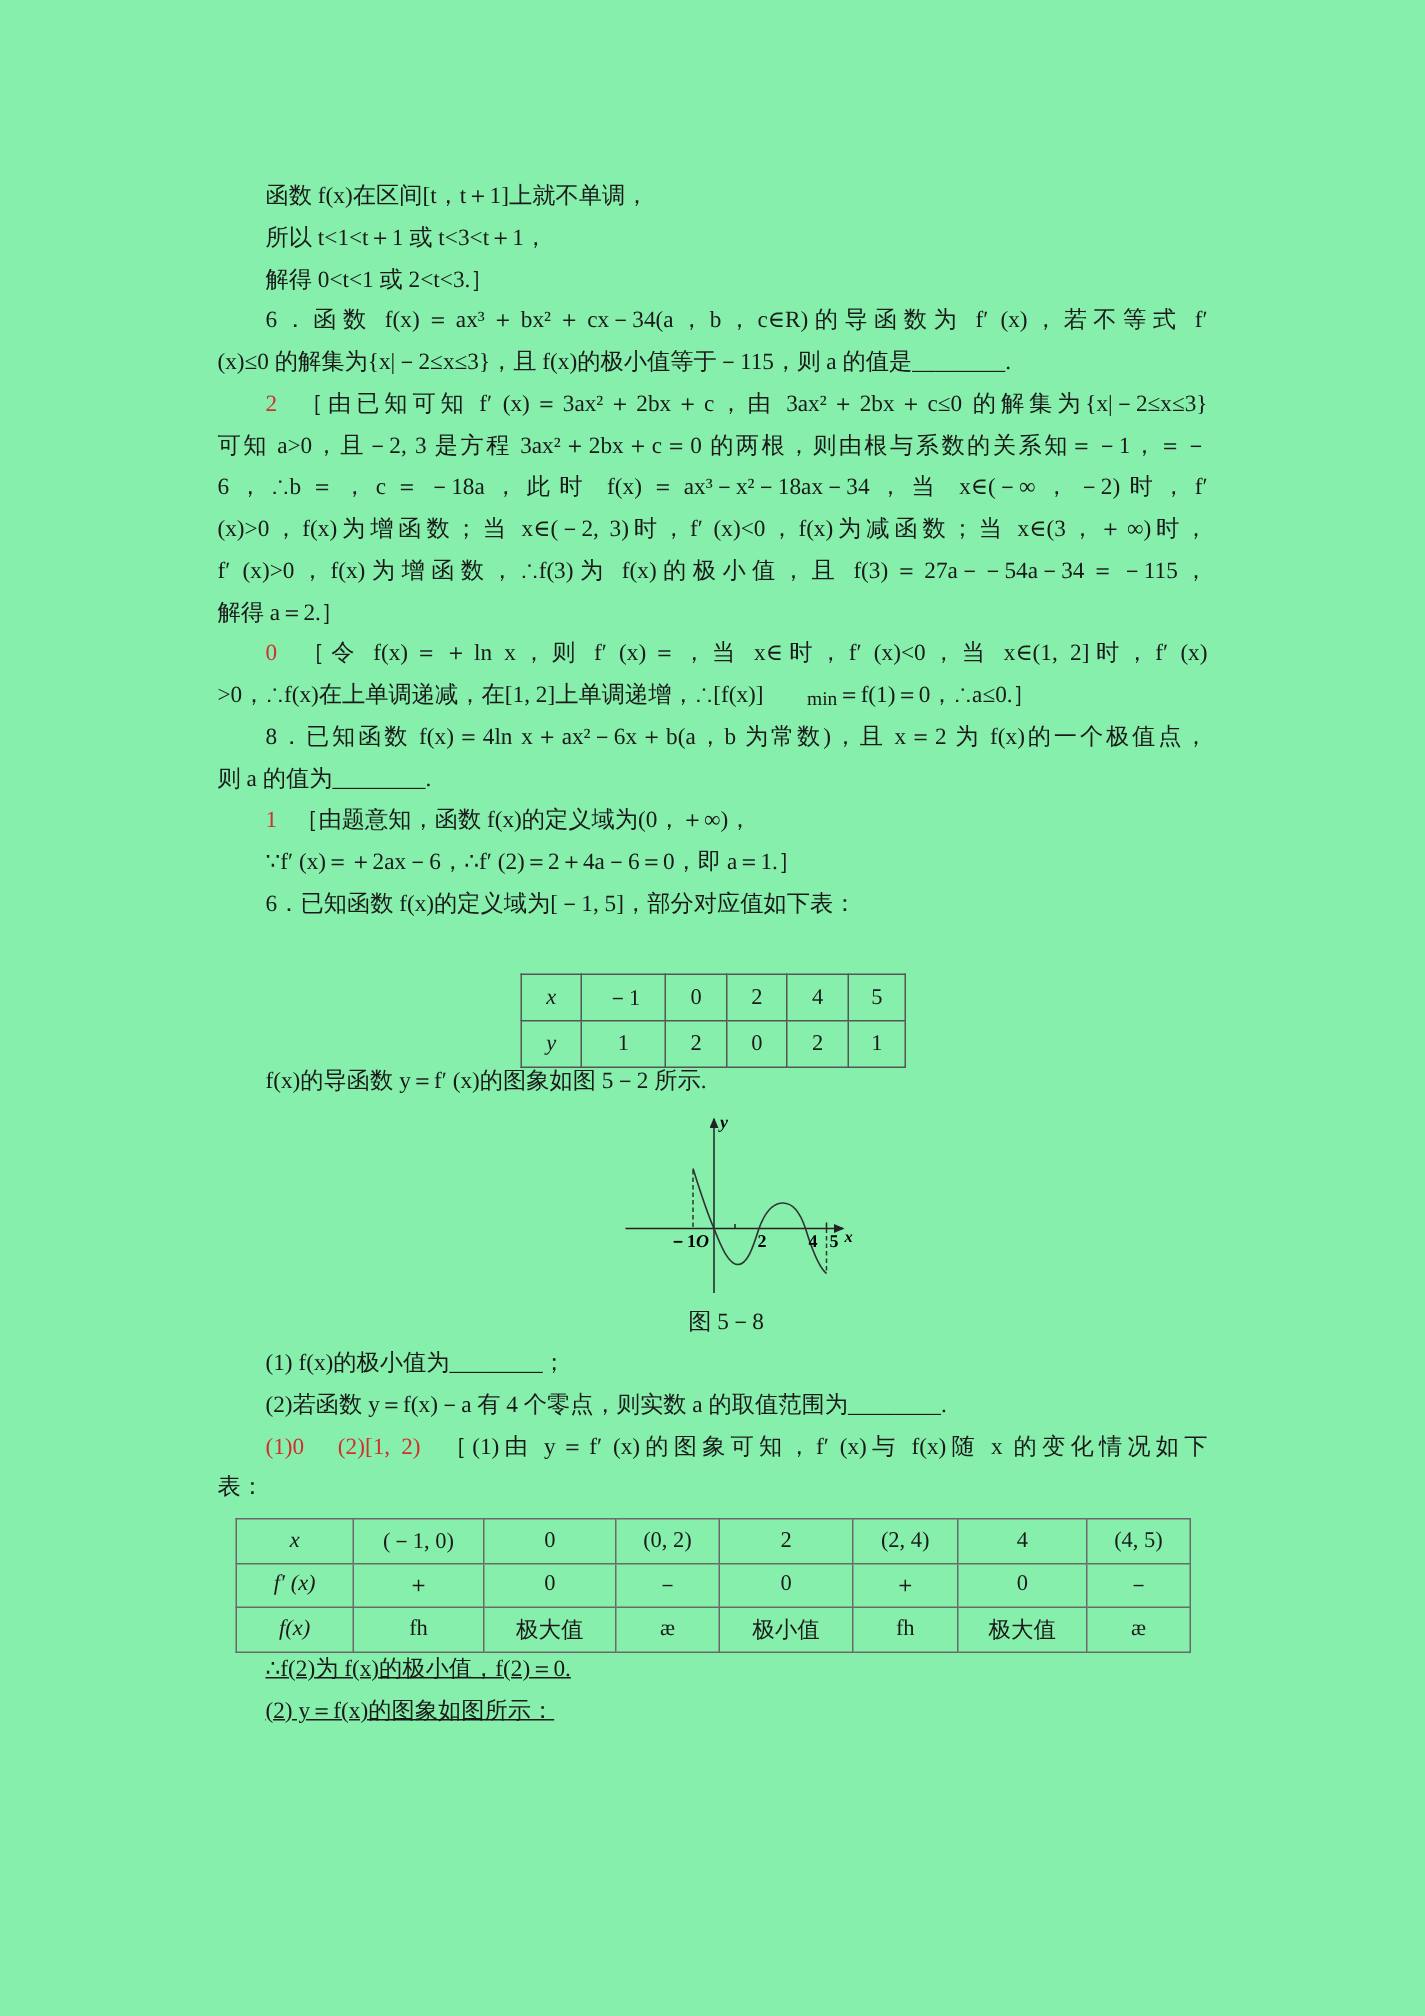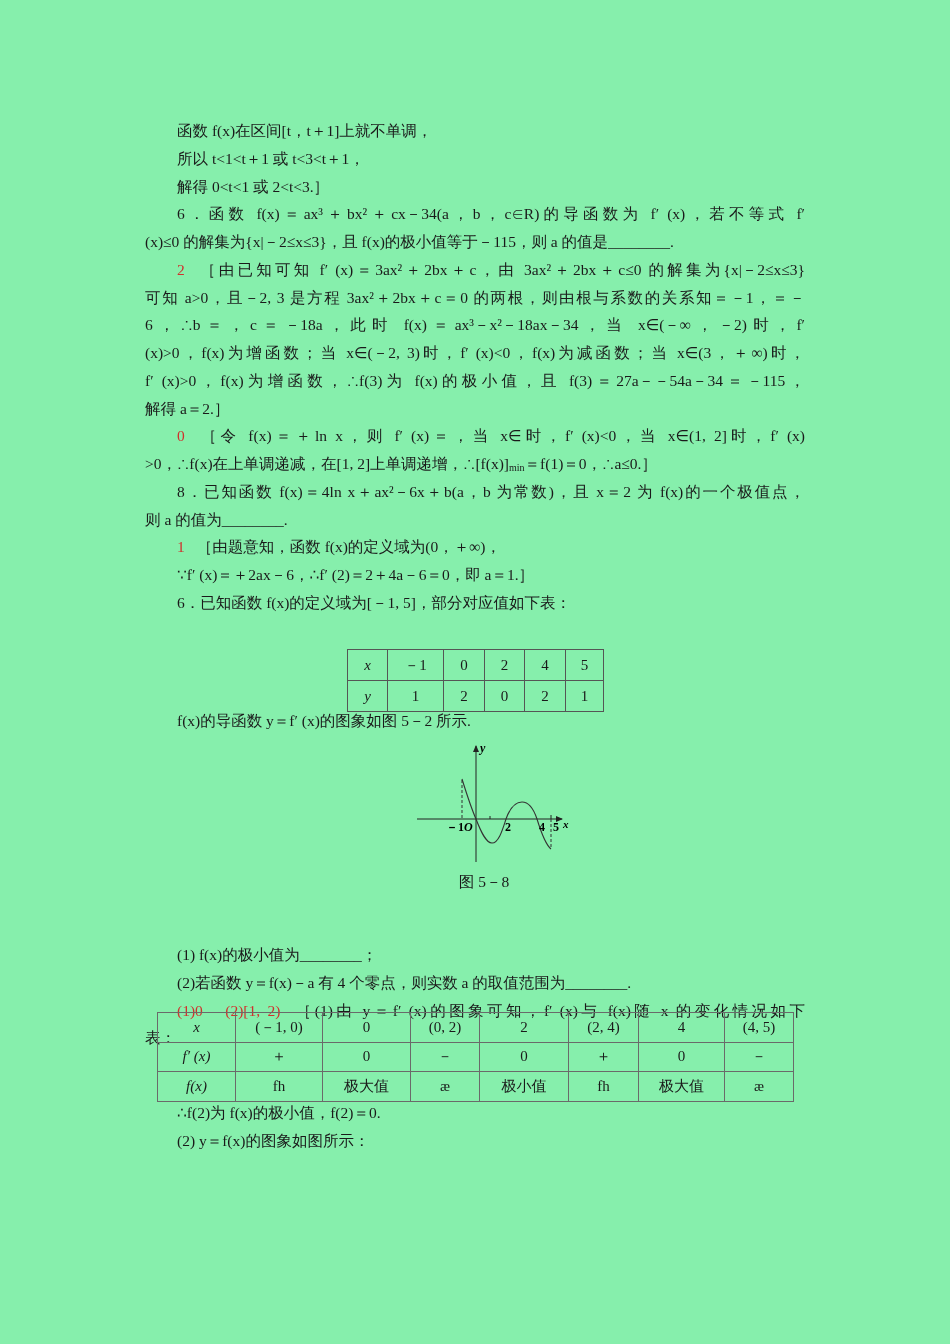--- a/index.html
+++ b/index.html
@@ -14,23 +14,23 @@
     color: #1a1a1a;
   }
   .block {
     position: absolute;
     left: 145px;
     width: 660px;
     line-height: 27.75px;
   }
   .line { white-space: nowrap; height: 27.75px; overflow: visible; }
   .ind { padding-left: 32px; }
-  .j { text-align: justify; text-align-last: justify; white-space: normal; font-family: Liberation Serif, serif; }
+  .j { text-align: justify; text-align-last: justify; white-space: normal; }
   .ans { color: #d0312d; margin-right: 12px; }
-  sub.min { font-size: 10px; vertical-align: -2px; }
+  sub.min { font-size: 13px; vertical-align: -2px; padding-left: 29px; }
   table.grid {
     position: absolute;
     border-collapse: collapse;
     table-layout: fixed;
     font-size: 15px;
   }
   table.grid td {
     border: 1px solid #555;
     text-align: center;
     padding: 0;
@@ -137,21 +137,21 @@
     <text x="563" y="828" font-size="11" font-style="italic" font-weight="bold" font-family="Liberation Serif, serif">x</text>
     <text x="446" y="831" font-size="12" font-weight="bold" font-family="Liberation Serif, serif">－1</text>
     <text x="464" y="831" font-size="12" font-style="italic" font-weight="bold" font-family="Liberation Serif, serif">O</text>
     <text x="505" y="831" font-size="12" font-weight="bold" font-family="Liberation Serif, serif">2</text>
     <text x="539" y="831" font-size="12" font-weight="bold" font-family="Liberation Serif, serif">4</text>
     <text x="553" y="831" font-size="12" font-weight="bold" font-family="Liberation Serif, serif">5</text>
   </svg>
 
   <div id="caption">图 5－8</div>
 
-  <div class="block" style="top:895px;margin-top:46px;">
+  <div class="block" style="top:895px;">
     <div class="line ind">(1) f(x)的极小值为________；</div>
     <div class="line ind">(2)若函数 y＝f(x)－a 有 4 个零点，则实数 a 的取值范围为________.</div>
     <div class="line ind j"><span class="ans">(1)0　(2)[1, 2)</span><span>［(1)由 y＝f′ (x)的图象可知，f′ (x)与 f(x)随 x 的变化情况如下</span></div>
     <div class="line">表：</div>
   </div>
 
   <table class="grid" id="table2">
     <colgroup>
         <col style="width:78px">
         <col style="width:87px">
@@ -189,18 +189,18 @@
       <td>极大值</td>
       <td>æ</td>
       <td>极小值</td>
       <td>fh</td>
       <td>极大值</td>
       <td>æ</td>
     </tr>
   </tbody>
     </table>
 
-  <div class="block" style="top:1099px;">
+  <div class="block" style="top:1099px;text-decoration:underline;">
     <div class="line ind">∴f(2)为 f(x)的极小值，f(2)＝0.</div>
     <div class="line ind">(2) y＝f(x)的图象如图所示：</div>
   </div>
 
 </div>
 
 </body></html>

